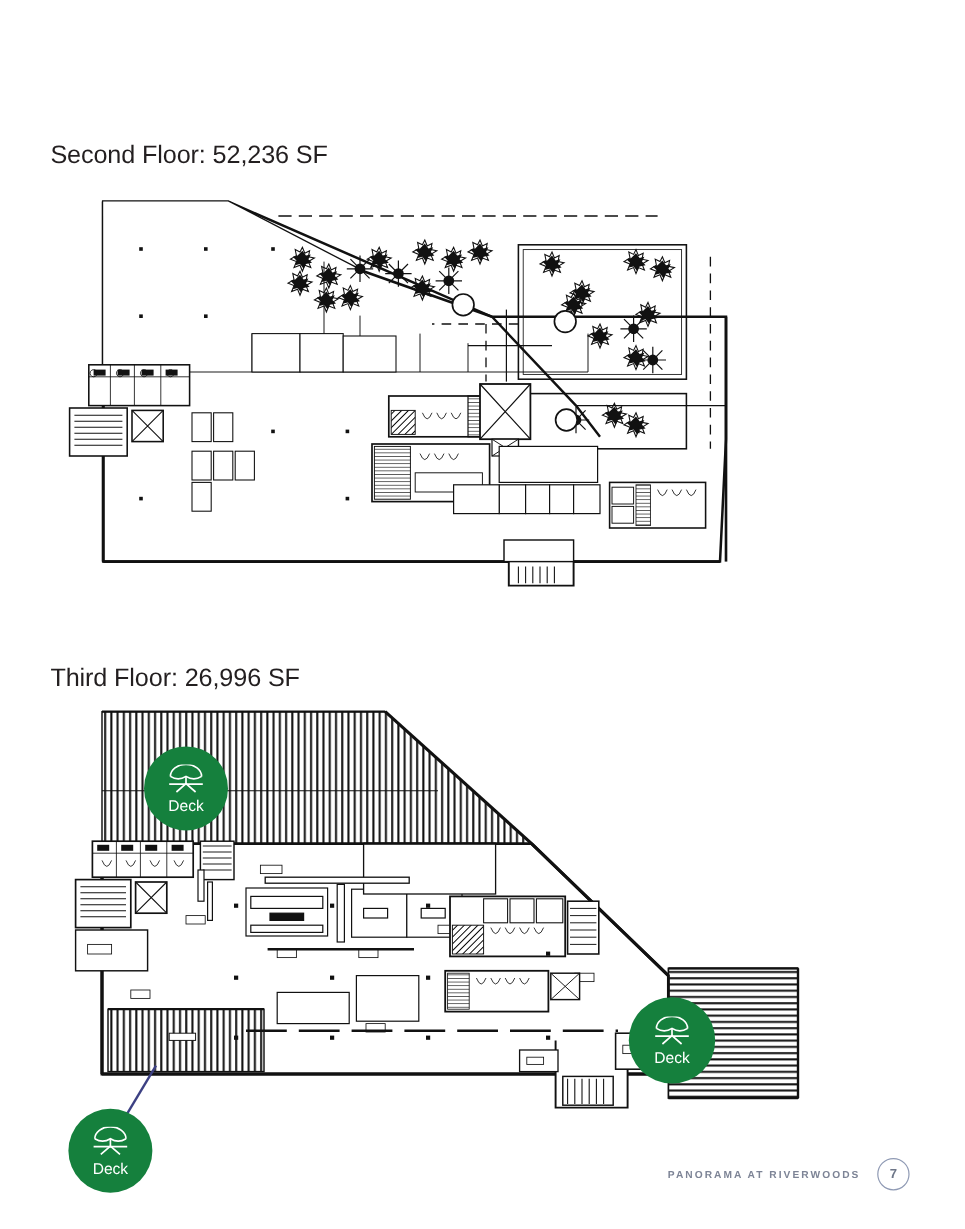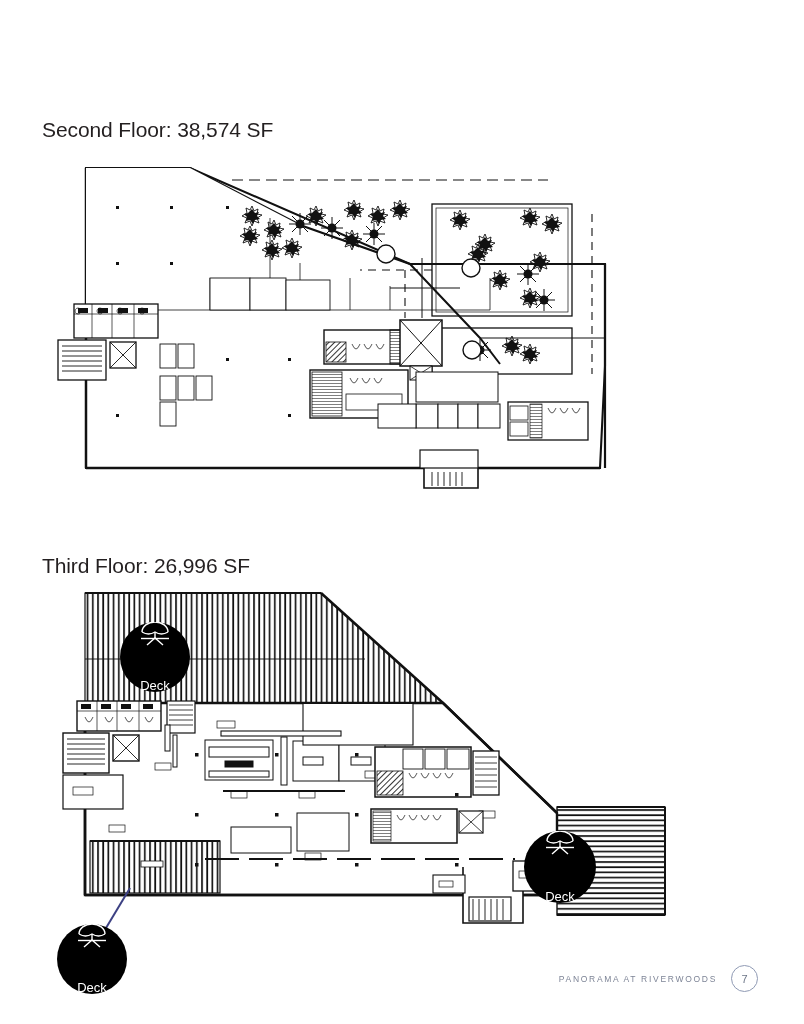--- a/index.html
+++ b/index.html
@@ -34,25 +34,25 @@
     overflow: visible;
   }
   #plan-second { left: 60px; top: 158px;  width: 600px; height: 340px; }
   #plan-third  { left: 45px; top: 575px;  width: 640px; height: 360px; }
   .plan svg { display: block; overflow: visible; }
 
   
   .deck-badge {
     position: absolute;
     border-radius: 50%;
-    background: #000000;
+    background: #15803d;
     display: flex;
     flex-direction: column;
     align-items: center;
-    justify-content: space-between;
+    justify-content: center;
     color: #ffffff;
   }
   .deck-badge .deck-icon { display: block; }
   .deck-badge .deck-label {
     font-size: 13px;
     color: #ffffff;
     line-height: 1;
     margin-top: 2px;
     font-family: "Liberation Sans", sans-serif;
   }
@@ -68,20 +68,21 @@
   }
 
   
   #footer {
     position: absolute;
     right: 46px;
     top: 965px;
     display: flex;
     align-items: center;
     gap: 14px;
+    font-weight: bold;
   }
   #footer-brand {
     font-size: 8.5px;
     letter-spacing: 1.7px;
     color: #7d8496;
     white-space: nowrap;
     font-family: "Liberation Sans", sans-serif;
   }
   #footer-page-circle {
     width: 25px;
@@ -91,21 +92,21 @@
     display: flex;
     align-items: center;
     justify-content: center;
     font-size: 11px;
     color: #6d7688;
   }
 </style>
 </head>
 <body>
 
-<div class="floor-title" id="title-second">Second Floor: 38,574 SF</div>
+<div class="floor-title" id="title-second">Second Floor: 52,236 SF</div>
 
 <div class="plan" id="plan-second">
   <svg width="600" height="340" viewBox="0 0 600 340" xmlns="http://www.w3.org/2000/svg">
     <defs>
       <pattern id="hatch-diag-2" width="4" height="4" patternUnits="userSpaceOnUse" patternTransform="rotate(45)">
         <line x1="0" y1="0" x2="0" y2="4" stroke="#000" stroke-width="1.6"></line>
       </pattern>
       <pattern id="hatch-h-2" width="4" height="3" patternUnits="userSpaceOnUse">
         <line x1="0" y1="0" x2="4" y2="0" stroke="#000" stroke-width="1"></line>
       </pattern>

